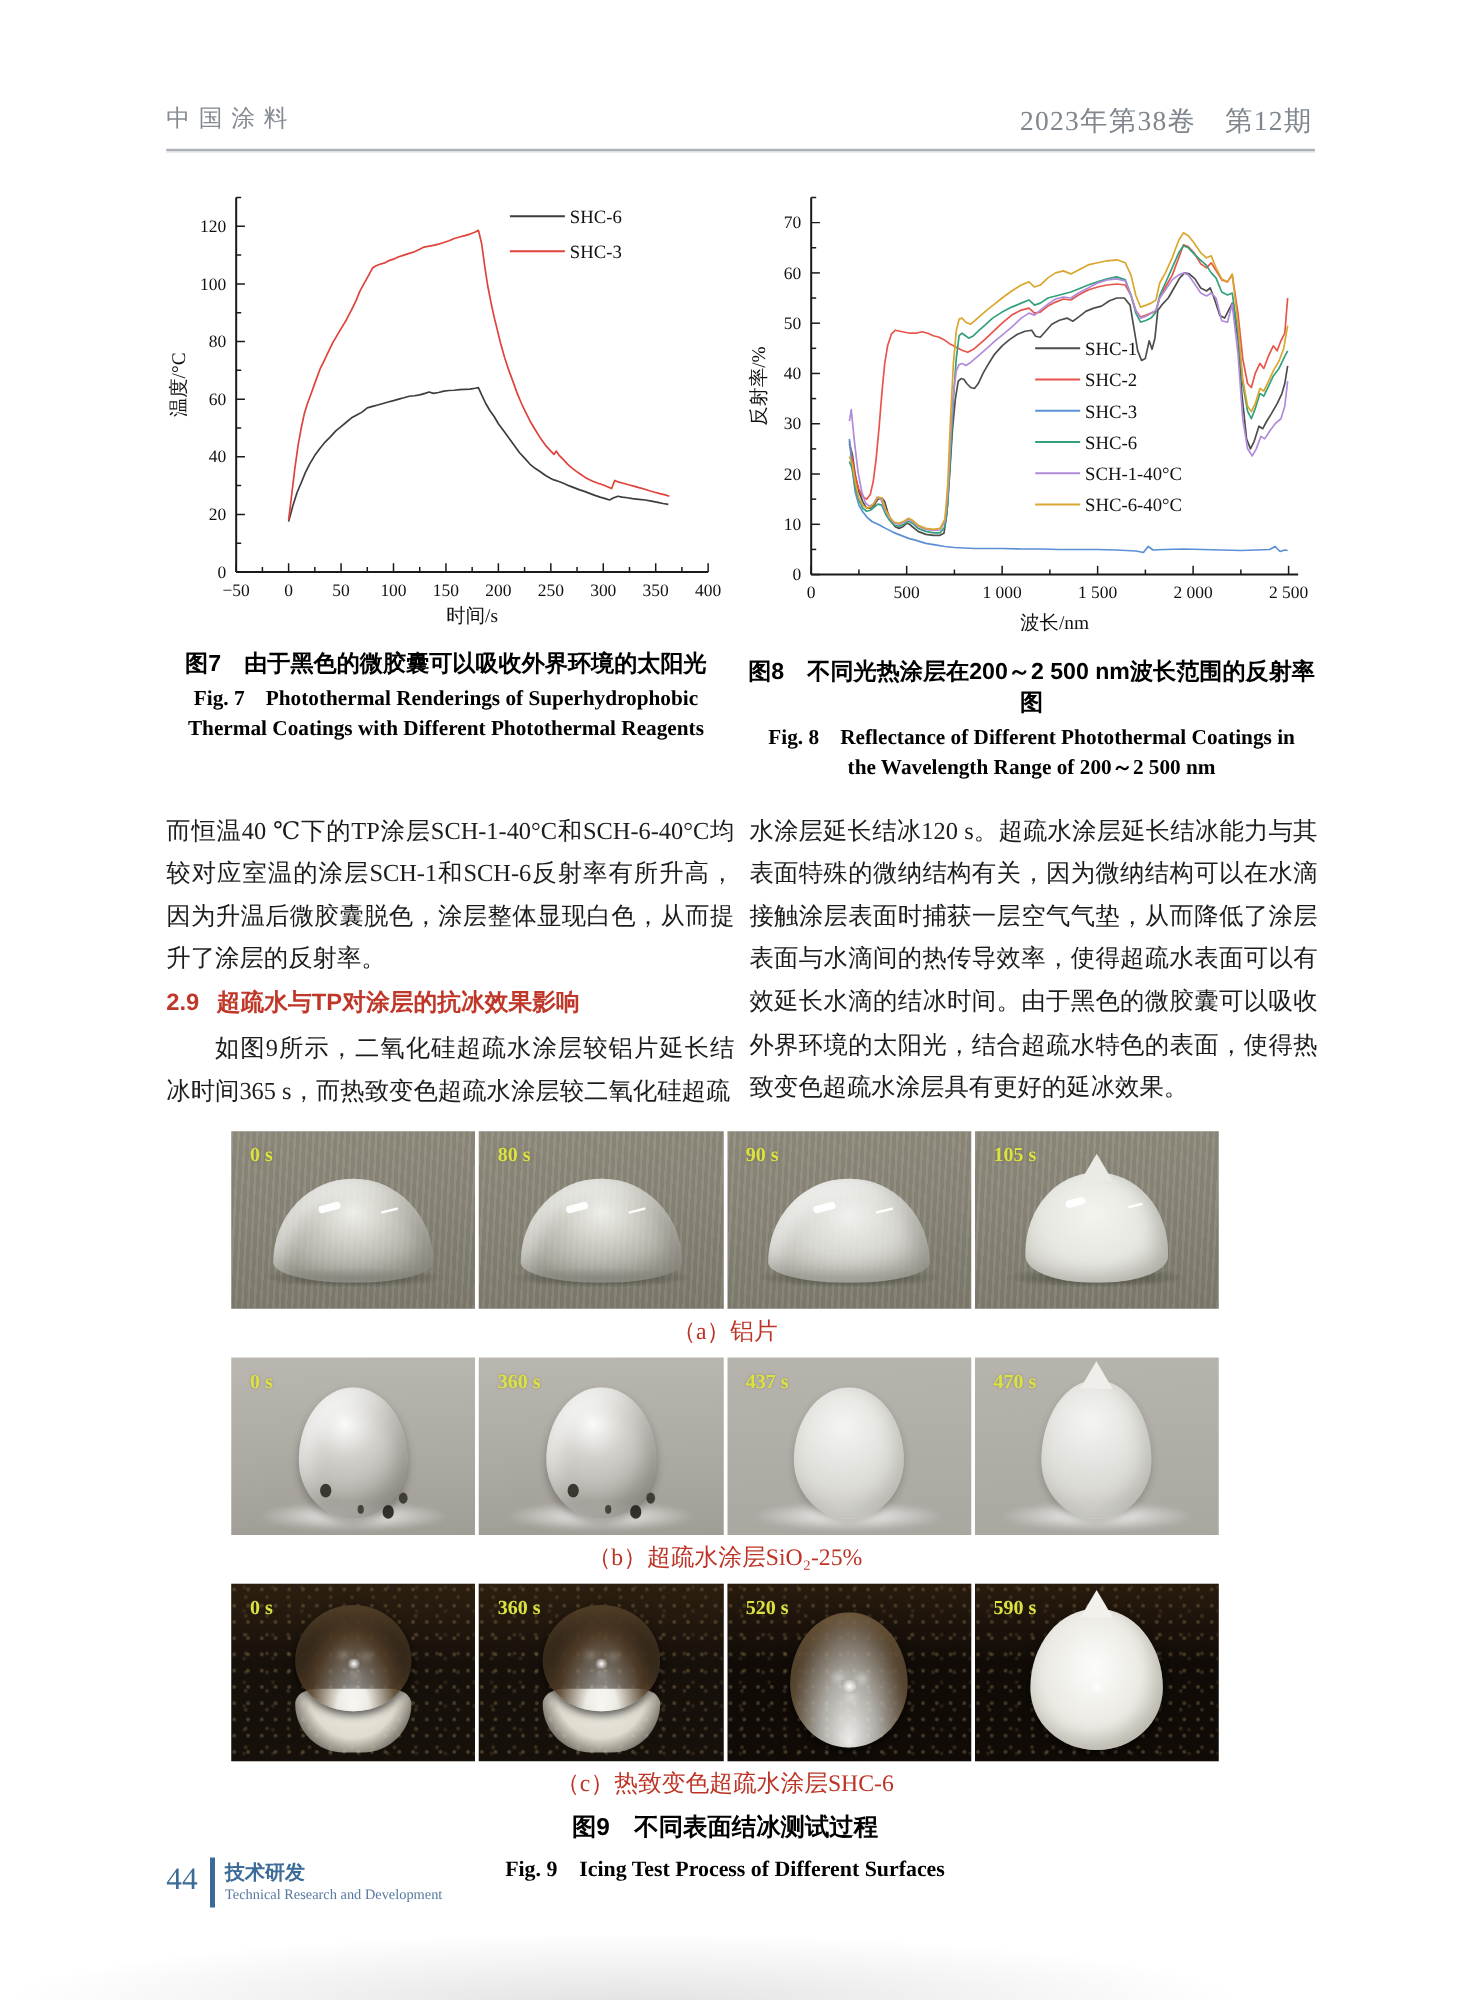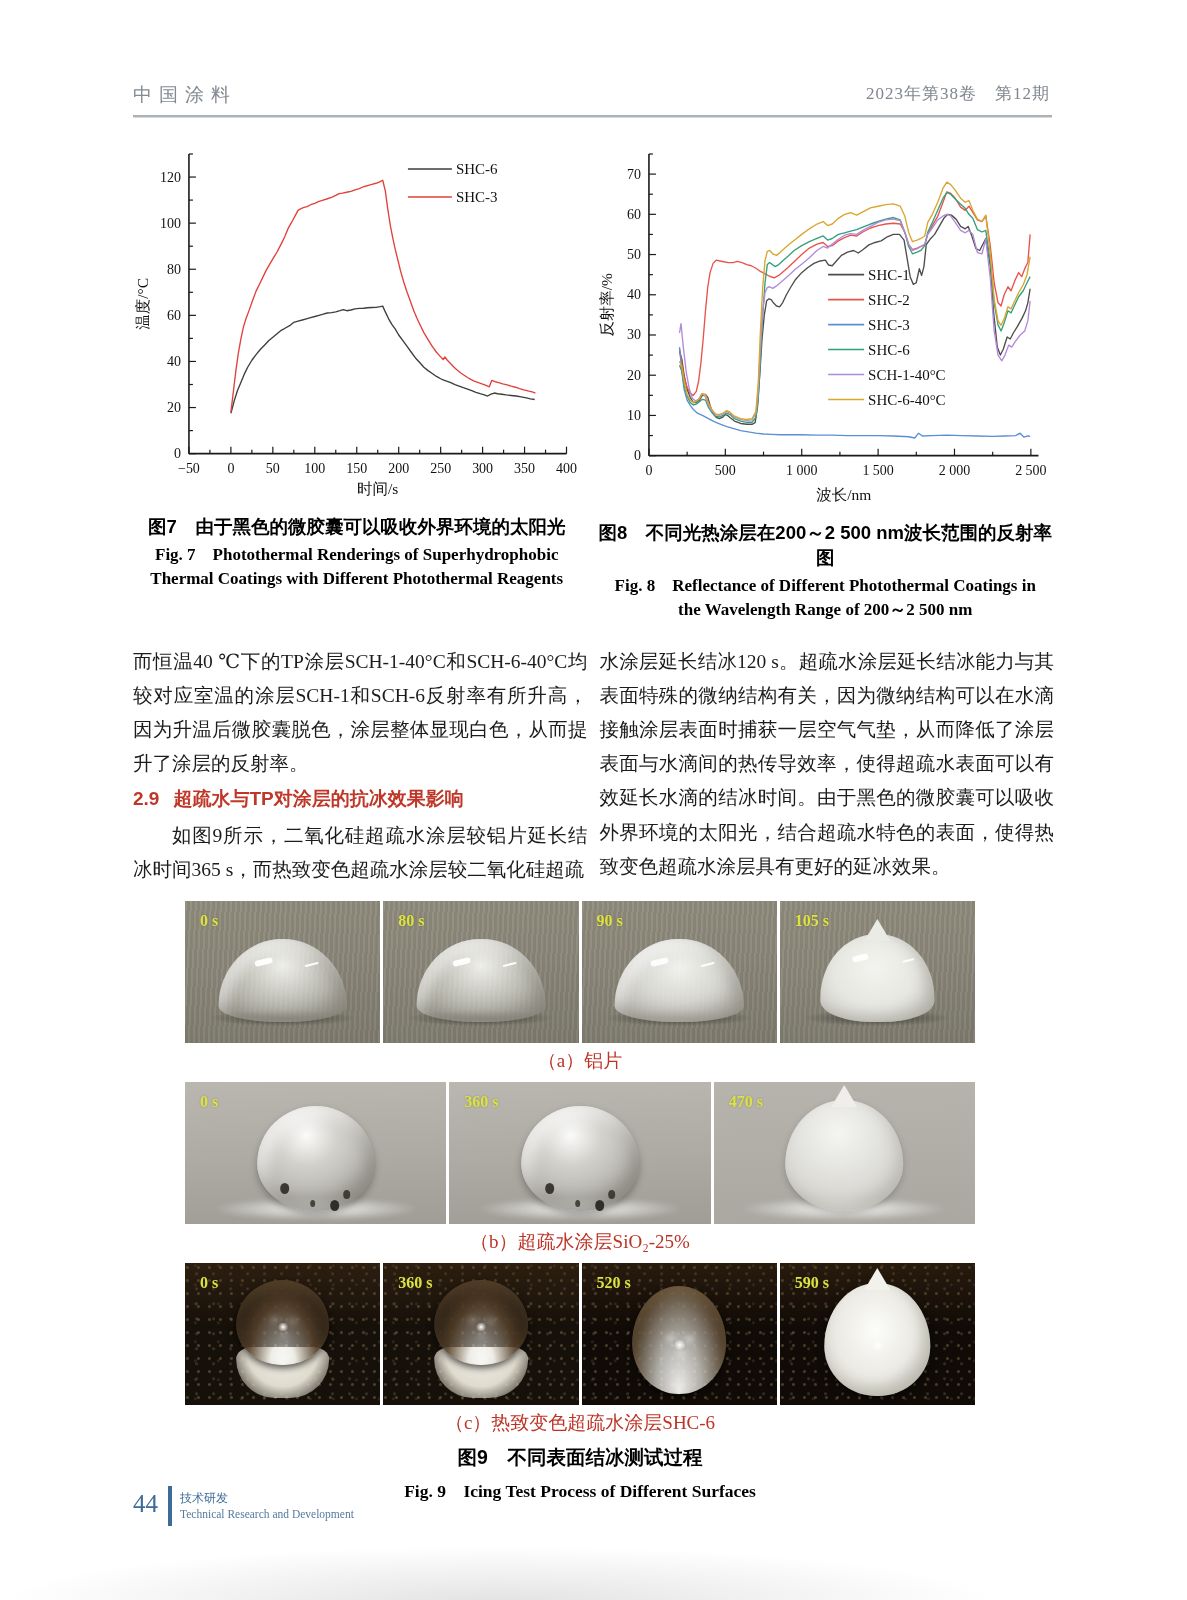--- a/index.html
+++ b/index.html
@@ -3,21 +3,21 @@
 <meta charset="utf-8">
 <style>
   * { margin:0; padding:0; box-sizing:border-box; }
   html,body { background:#ffffff; }
   body { font-family:"Liberation Serif","DejaVu Serif",serif; color:#1c1c1c; }
   .page { position:relative; width:1187px; height:1600px; margin:0 auto; background:#fff; overflow:hidden; }
 
   
   .header { display:flex; justify-content:space-between; padding:0 137px 0 133px; margin-top:82px; }
   .journal-name { font-size:19px; letter-spacing:7px; color:#838a92; }
-  .issue-info { font-size:17px; color:#7f868e; letter-spacing:1px; }
+  .issue-info { font-size:22px; color:#7f868e; letter-spacing:1px; }
   .header-rule { margin:7px 135px 0 133px; height:3px; border-top:2px solid #adb2b7; border-bottom:1px solid #d8dbde; }
 
   
   .figures-row { display:flex; padding:0 133px; margin-top:26px; gap:16px; }
   .chart-fig { text-align:center; }
   .chart-fig.f7 { width:448px; }
   .chart-fig.f8 { width:458px; }
   .chart-fig svg { display:block; width:100%; height:auto; }
   svg text.tick { font:14px "Liberation Serif","DejaVu Serif",serif; fill:#111; }
   svg text.axis-label { font:15.5px "Liberation Serif","DejaVu Serif",serif; fill:#111; }
@@ -97,21 +97,21 @@
   .row-c .p-frozen .drop::after { border-bottom-color:#f2f1ec; }
 
   .row-caption { text-align:center; margin:5px 0 8px; font-size:19px; color:#bd3426; }
   .fig9-cap-zh { text-align:center; margin-top:6px; font-family:"Liberation Sans","DejaVu Sans",sans-serif; font-weight:bold; font-size:19.5px; color:#000; }
   .fig9-cap-en { text-align:center; margin-top:8px; font-weight:bold; font-size:17.5px; color:#000; }
 
   
   .footer { position:absolute; left:133px; bottom:74px; display:flex; align-items:center; }
   .page-num { font-size:25px; color:#3c6b98; margin-right:10px; padding-bottom:4px; }
   .footer-bar { width:4px; height:40px; background:#3c6b98; margin-right:8px; }
-  .footer-sec-zh { font-family:"Liberation Sans","DejaVu Sans",sans-serif; font-weight:normal; font-size:12px; color:#3c6b98; line-height:1.15; }
+  .footer-sec-zh { font-family:"Liberation Sans","DejaVu Sans",sans-serif; font-weight:bold; font-size:16px; color:#3c6b98; line-height:1.15; }
   .footer-sec-en { font-size:11.5px; color:#56799f; margin-top:2px;text-align:center; }
 
   .bottom-shade { position:absolute; left:0; bottom:0; width:100%; height:52px; pointer-events:none;
     background:radial-gradient(ellipse 60% 160% at 42% 108%,rgba(110,110,112,0.20) 0%,rgba(255,255,255,0) 70%); }
 </style>
 </head>
 <body>
 
 <div class="page">
 
@@ -304,20 +304,25 @@
         <div class="panel p-clear">
           <span class="time">0 s</span>
           <div class="drop"></div>
           <div class="snow"></div>
         </div>
         <div class="panel p-clear">
           <span class="time">360 s</span>
           <div class="drop"></div>
           <div class="snow"></div>
         </div>
+        <div class="panel p-frosty">
+          <span class="time">437 s</span>
+          <div class="drop"></div>
+          <div class="snow"></div>
+        </div>
         <div class="panel p-frozen">
           <span class="time">470 s</span>
           <div class="drop"></div>
           <div class="snow"></div>
         </div>
       </div>
       <div class="row-caption">（b）超疏水涂层SiO₂-25%</div>
       <div class="photo-row row-c">
         <div class="panel p-clear">
           <span class="time">0 s</span>

